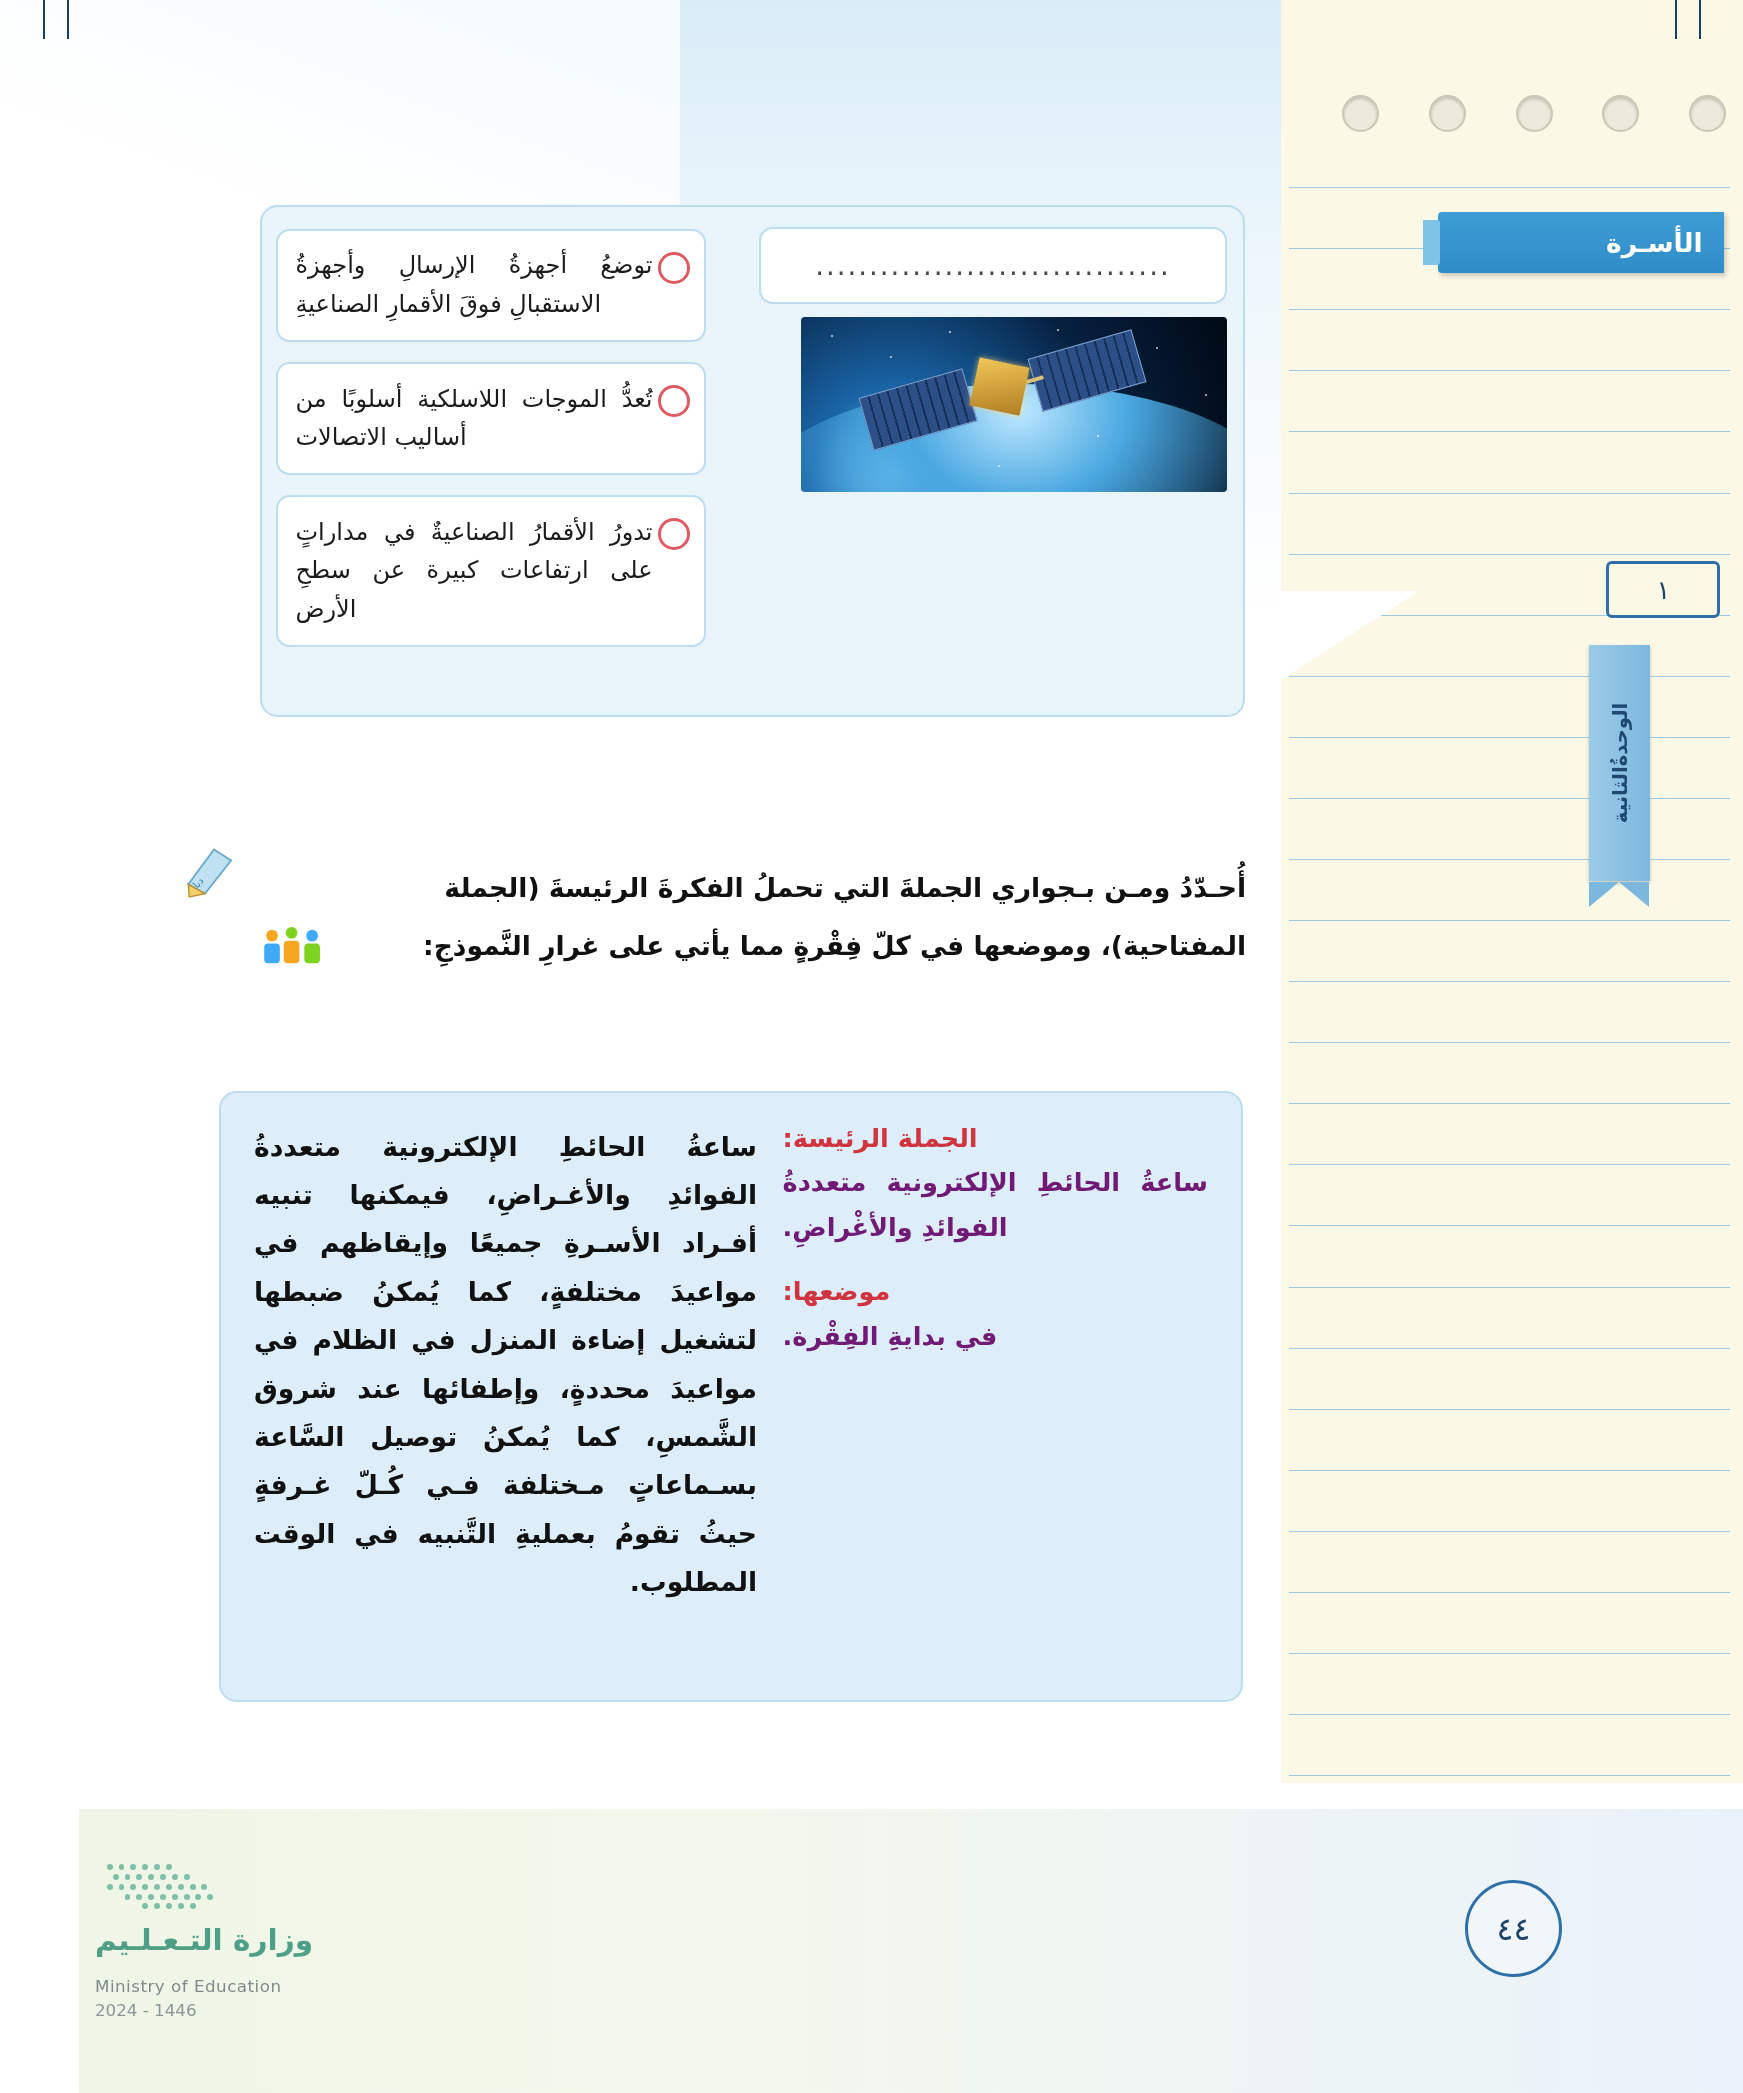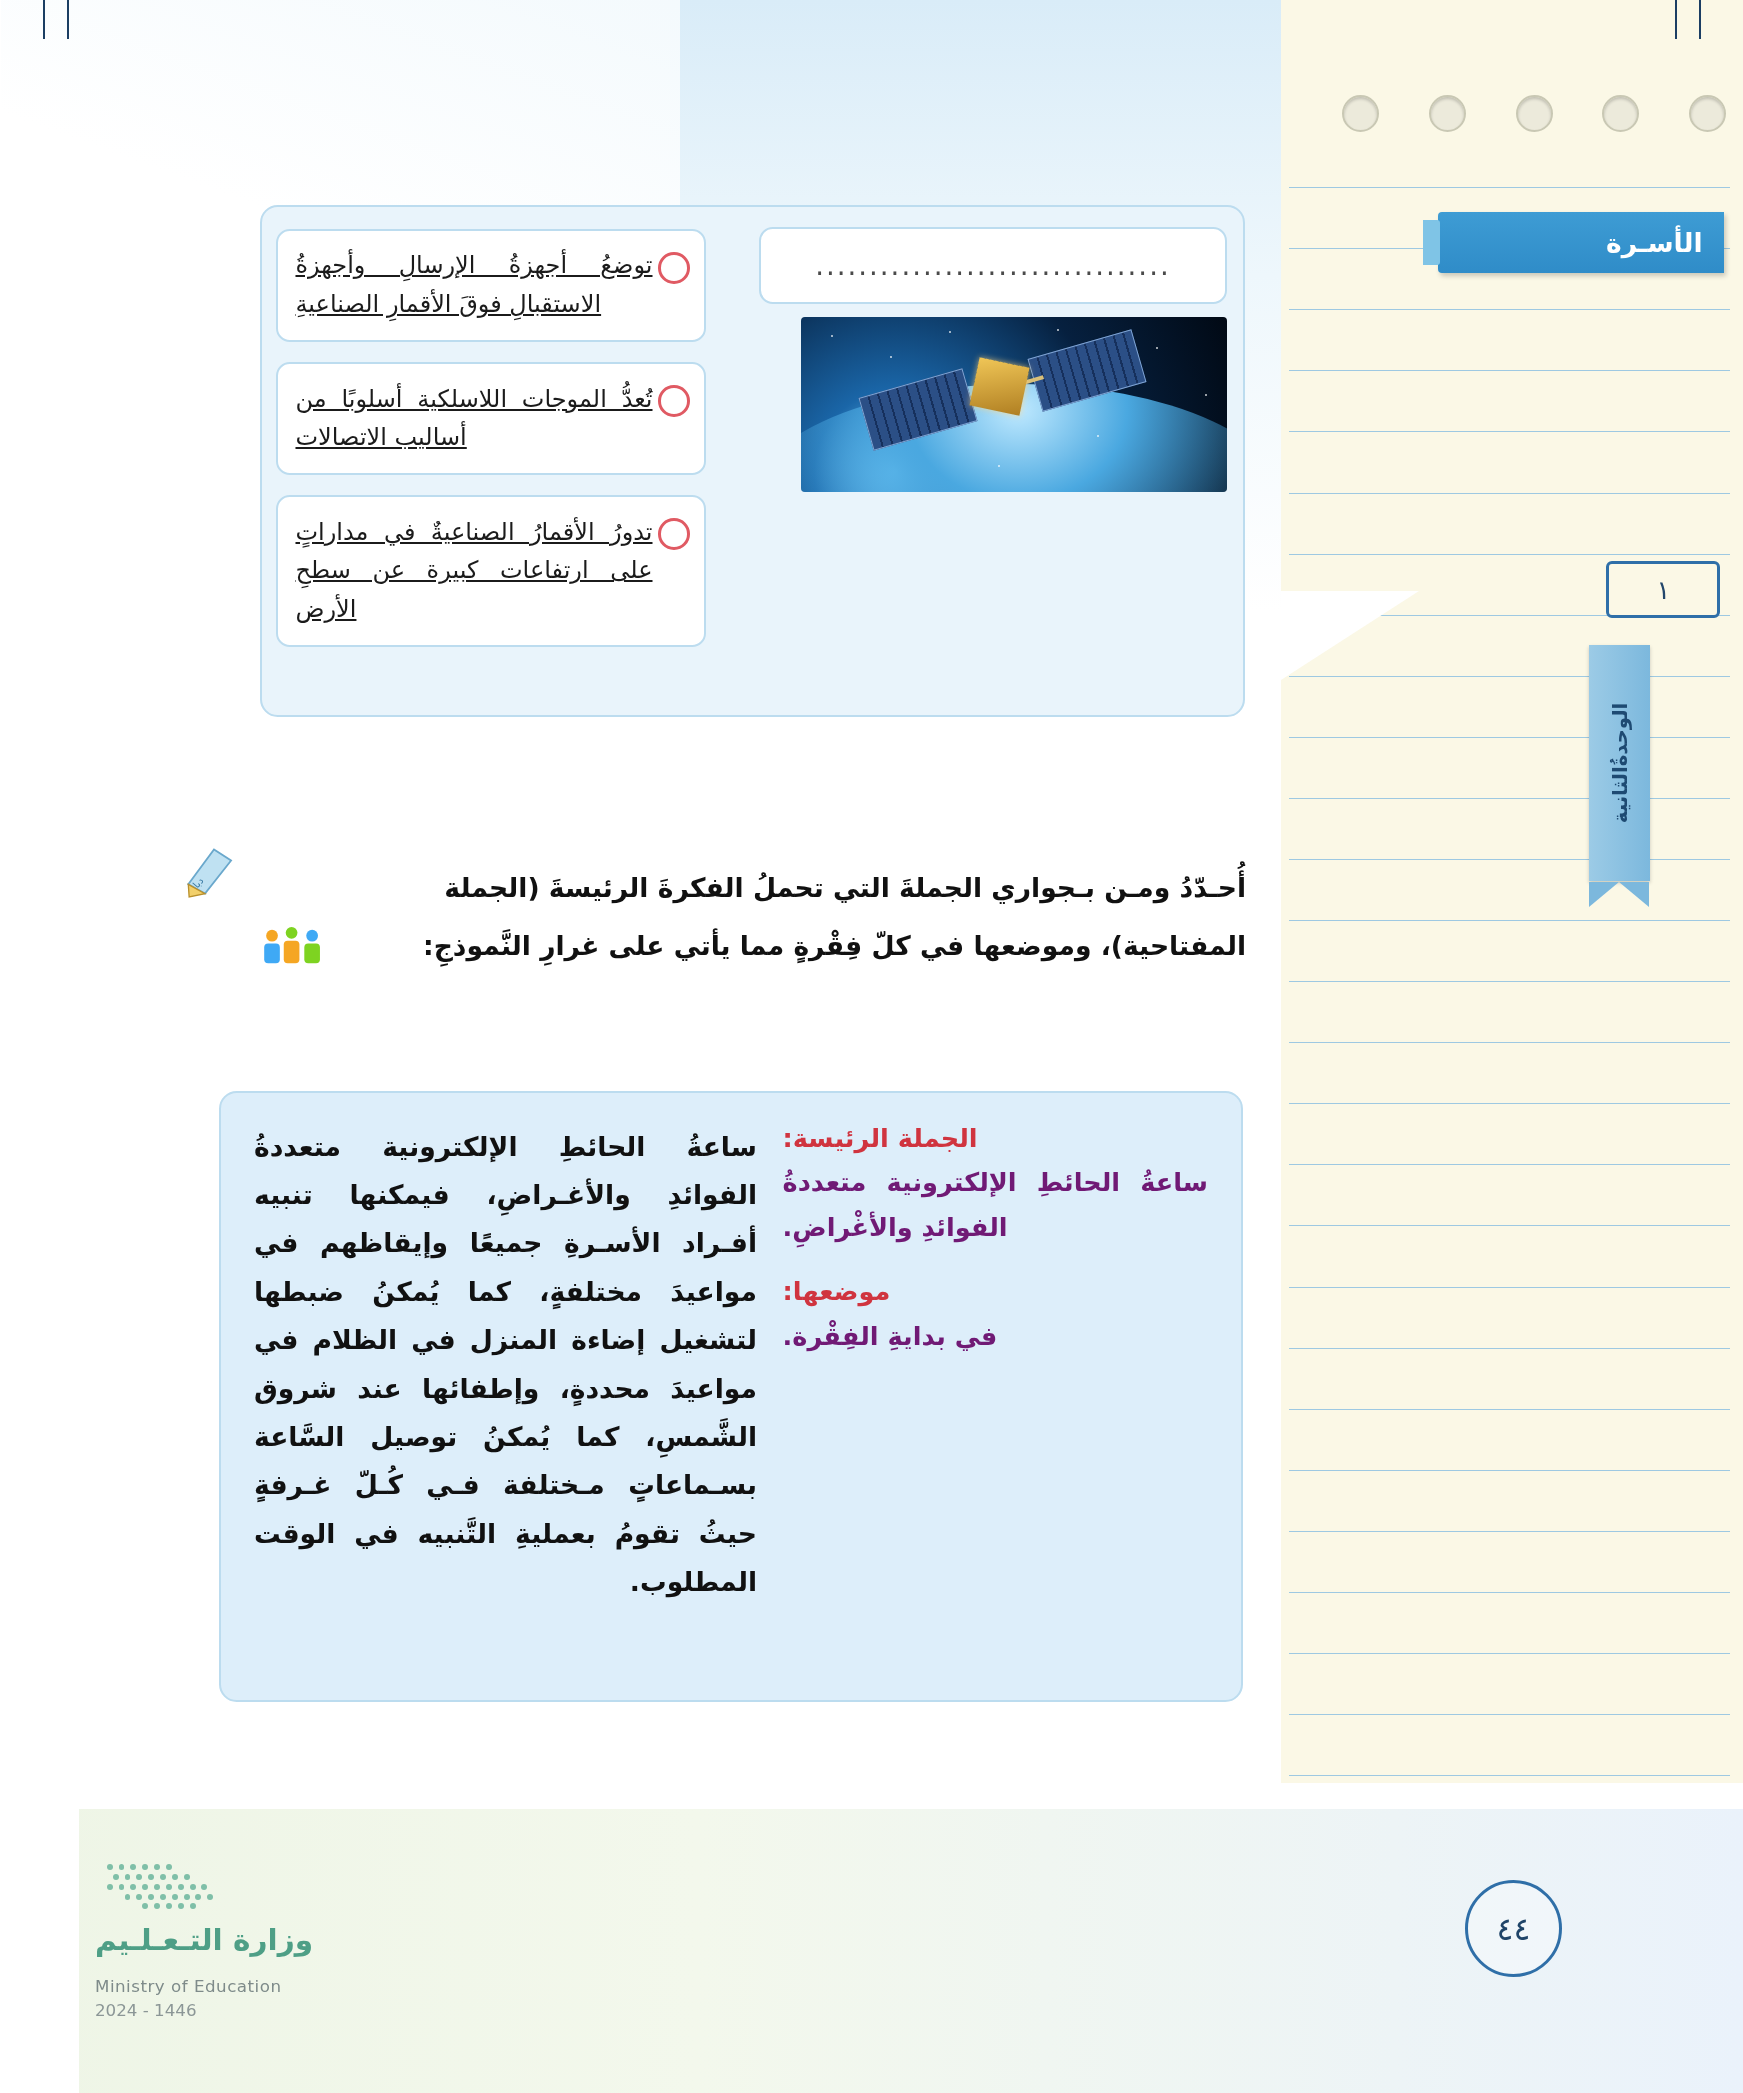--- a/index.html
+++ b/index.html
@@ -204,21 +204,20 @@
     border-radius: 50%;
   }
   .opt p {
     margin: 0;
     font-size: 24px;
     line-height: 1.62;
     color: #1b1b1b;
     text-align: justify;
     text-align-last: left;
     width: 100%;
-    text-decoration: underline;
   }
 
   .top-card-left {
     width: 512px;
     padding: 19.7px 15.8px 19.7px 25.6px;
     box-sizing: border-box;
   }
   .dots-box {
     background: #ffffff;
     border: 2px solid #bcdcef;

